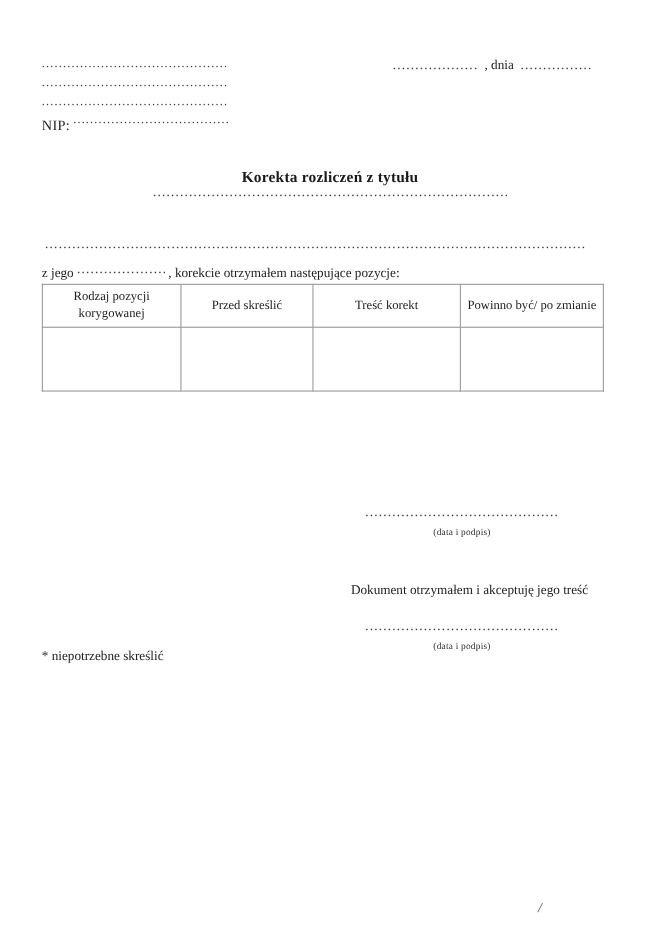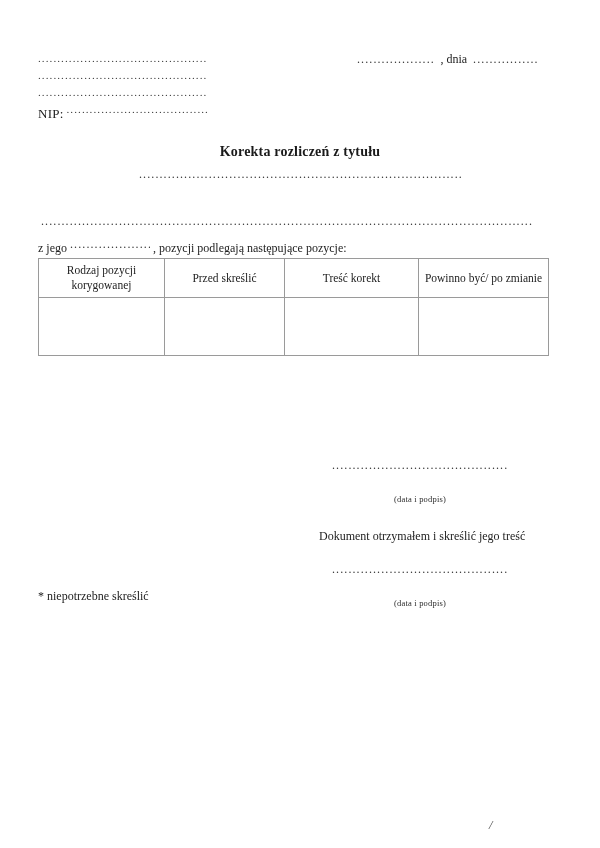--- a/index.html
+++ b/index.html
@@ -44,21 +44,21 @@
     font-size: 11.5px;
     text-align: center;
     vertical-align: middle;
     padding: 2px 4px;
     color: #222222;
   }
   table.correction th { height: 34px; line-height: 1.3; }
   table.correction td { height: 53px; }
   .sig-block { width: 176px; text-align: center; }
   .sig-block .sig-dots { width: 176px; font-size: 12px; }
-  .sig-caption { font-size: 8.5px; margin-top: 17px; color: #2c2c2c; letter-spacing: 0.2px; }
+  .sig-caption { font-size: 8.5px; margin-top: 1px; color: #2c2c2c; letter-spacing: 0.2px; }
   .page-marker { font-style: italic; font-size: 12.5px; color: #474747; }
 </style>
 </head>
 <body>
 
 <div class="page">
 
   <div class="abs" style="left:38px; top:50px;">
     <div class="sender-line">
       <span class="dots" style="width:168px;">............................................................................</span>
@@ -74,32 +74,32 @@
       <span class="dots" style="width:142px;">............................................................................</span>
     </div>
   </div>
 
   <div class="abs dateline" style="left:357px; top:52px; width:180px;">
     <span class="dots" style="width:80px;">........................................</span>
     <span class="lbl">, dnia</span>
     <span class="dots" style="width:66px;">........................................</span>
   </div>
 
-  <div class="abs doc-title" style="top:144px;">Korekta rozliczeń z tytułu</div>
+  <div class="abs doc-title" style="top:154px;">Korekta rozliczeń z tytułu</div>
   <div class="abs" style="left:139px; top:167px; width:322px;">
     <span class="dots" style="width:322px; font-size:12px;">....................................................................................................................</span>
   </div>
 
   <div class="abs intro-line1" style="left:38px; top:214px;">
     <span class="dotfill">........................................................................................................................</span>
   </div>
   <div class="abs" style="left:38px; top:237px; width:510px;">
     <span>z jego</span>
     <span class="dots" style="width:80px;">........................................</span>
-    <span>, pozycji podlegają następujące pozycje:</span>
+    <span>, korekcie otrzymałem następujące pozycje:</span>
   </div>
 
   <table class="correction abs" style="left:38px; top:258px;">
     <colgroup>
       <col style="width:126px;">
       <col style="width:120px;">
       <col style="width:134px;">
       <col style="width:130px;">
     </colgroup>
     <thead>
@@ -121,21 +121,21 @@
   </table>
 
 
   <div class="abs sig-block" style="left:332px; top:458px;">
     <div>
       <span class="dots sig-dots">................................................................</span>
     </div>
     <div class="sig-caption">(data i podpis)</div>
   </div>
 
-  <div class="abs" style="left:319px; top:529px; width:250px;">Dokument otrzymałem i skreślić jego treść</div>
+  <div class="abs" style="left:319px; top:529px; width:250px;">Dokument otrzymałem i akceptuję jego treść</div>
 
   <div class="abs sig-block" style="left:332px; top:562px;">
     <div>
       <span class="dots sig-dots">................................................................</span>
     </div>
     <div class="sig-caption">(data i podpis)</div>
   </div>
 
   <div class="abs" style="left:38px; top:589px;">* niepotrzebne skreślić</div>
 

